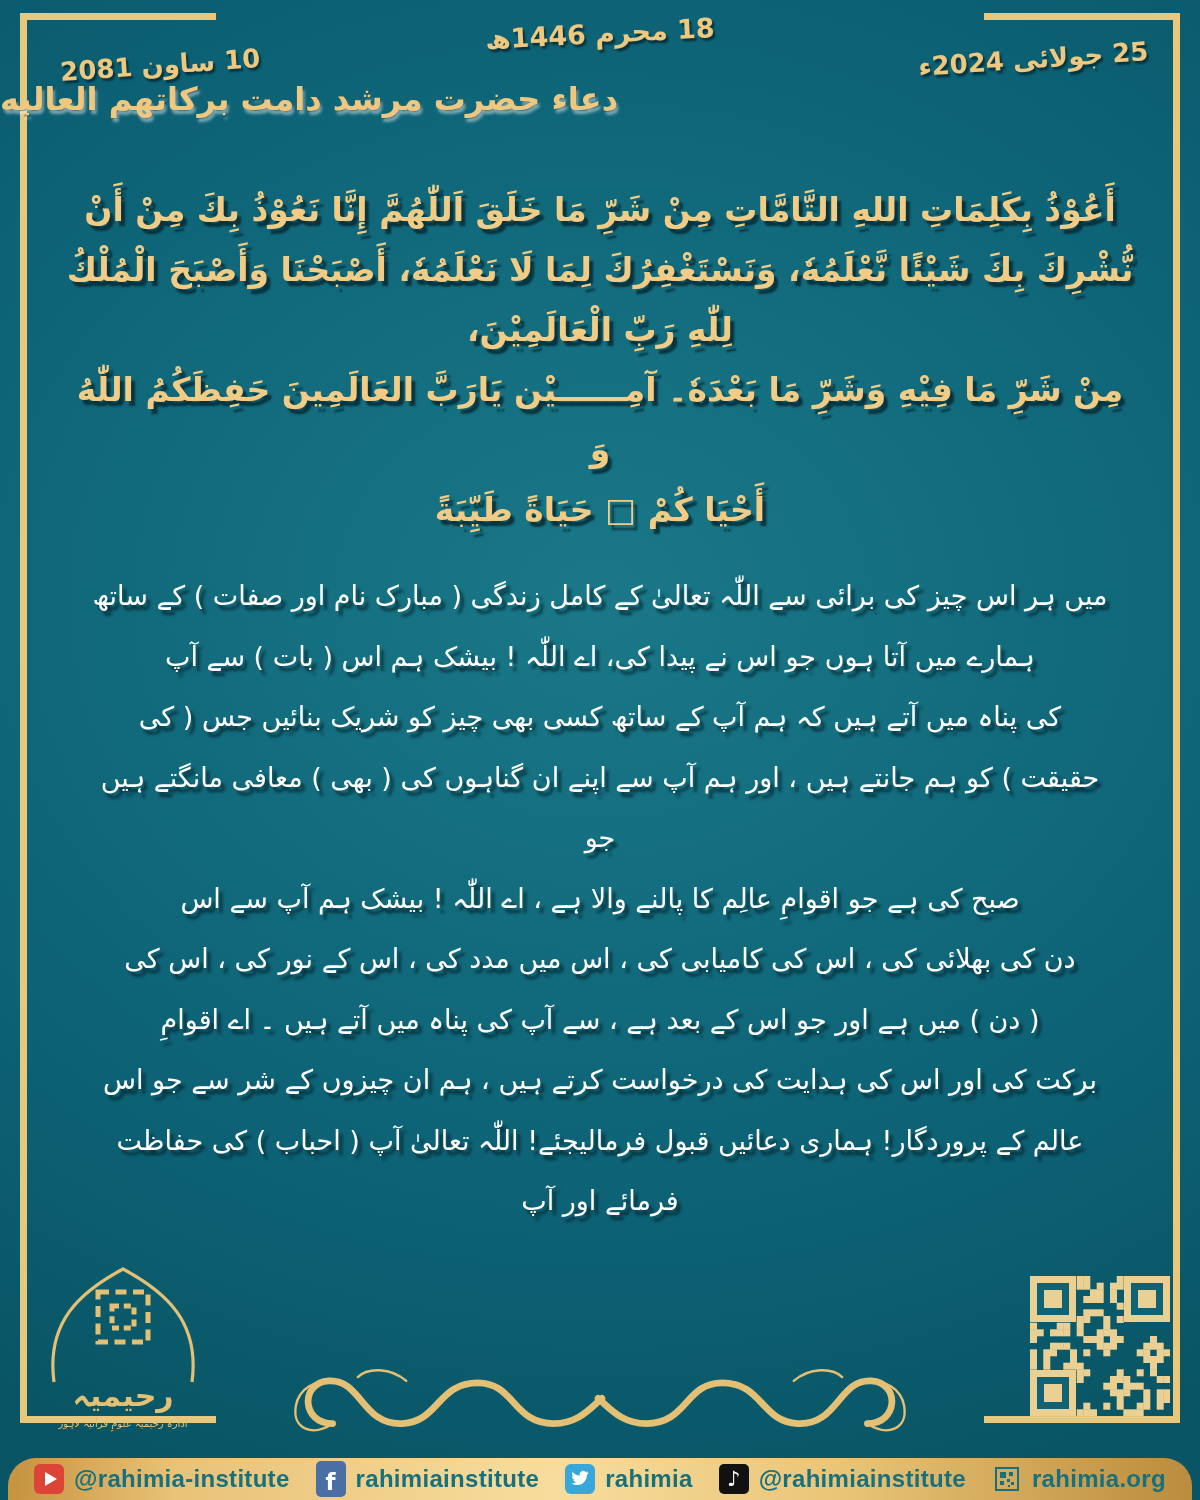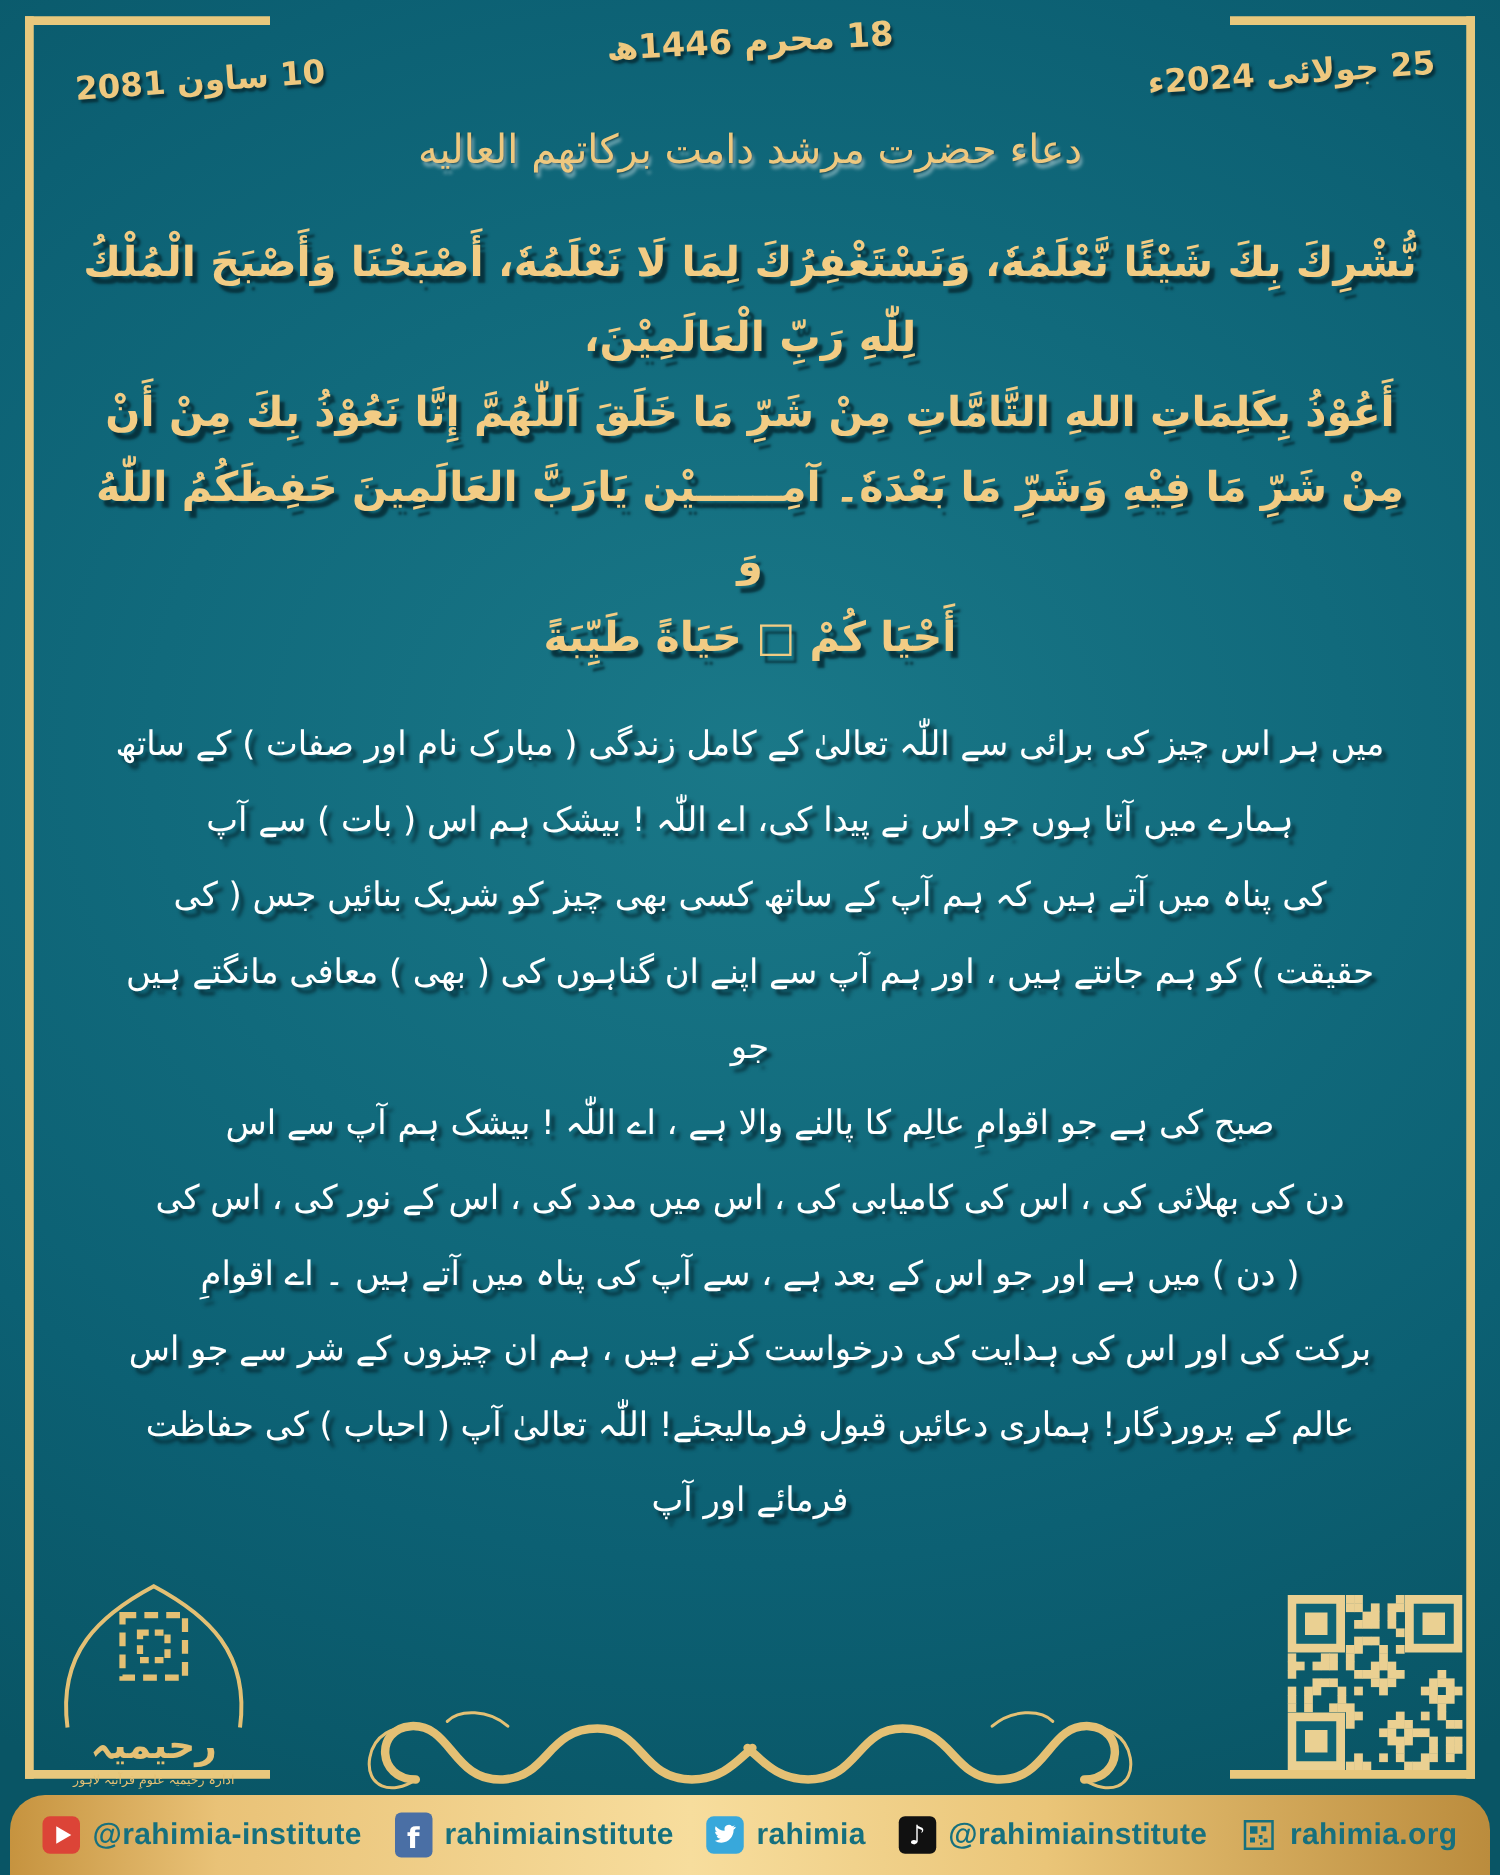--- a/index.html
+++ b/index.html
@@ -28,24 +28,23 @@
   }
   .date-gregorian{
     position:absolute;top:44px;right:52px;font-size:26px;font-weight:bold;
     direction:rtl;transform:rotate(-4deg);
   }
   .date-bikrami{
     position:absolute;top:50px;left:60px;font-size:26px;font-weight:bold;
     direction:rtl;transform:rotate(-4deg);
   }
   .page-title{
-    position:absolute;top:80px;left:0;width:100%;text-align:center;
-    font-size:32px;font-weight:normal;direction:rtl;color:#eec87f;
+    position:absolute;top:80px;left:0;width:100%;text-align:left;
+    font-size:32px;font-weight:bold;direction:rtl;color:#eec87f;
     text-shadow:2px 4px 3px rgba(255,255,255,.45), 1px 1px 1px rgba(6,42,52,.6);
-    margin-top:20px;
   }
 
   
   .arabic-block{
     position:absolute;top:180px;left:65px;right:65px;
     direction:rtl;text-align:center;
     color:#f2cc84;font-size:33px;font-weight:bold;line-height:60px;
     text-shadow:4px 5px 2px rgba(6,42,52,.85);
   }
   
@@ -58,21 +57,21 @@
 
   
   .logo{position:absolute;left:38px;top:1256px;width:170px;height:184px;}
   
   .flourish{position:absolute;left:50%;transform:translateX(-50%);top:1344px;width:620px;height:101px;}
   
   .qr{position:absolute;right:30px;top:1276px;width:140px;height:140px;}
 
   
   .footer-bar{
-    position:absolute;left:8px;right:8px;bottom:0;height:64px;
+    position:absolute;left:8px;right:8px;bottom:0;height:42px;
     border-radius:28px 28px 0 0;
     background:linear-gradient(90deg,#c6933f 0%, #e9c277 14%, #f7dd9d 46%, #eac578 70%, #bb8c3d 100%);
     display:flex;align-items:center;justify-content:space-evenly;
   }
   .social-item{display:flex;align-items:center;gap:10px;}
   .social-label{
     color:#16707e;font-size:24px;font-weight:bold;letter-spacing:.3px;
     font-family:"Liberation Sans", sans-serif;
   }
   .icon-tile{
@@ -100,22 +99,22 @@
   <div class="frame frame-right"></div>
   <div class="frame frame-bottom-left"></div>
   <div class="frame frame-bottom-right"></div>
 
   <div class="date-hijri gold-text">18 محرم 1446ھ</div>
   <div class="date-gregorian gold-text">25 جولائی 2024ء</div>
   <div class="date-bikrami gold-text">10 ساون 2081</div>
   <div class="page-title">دعاء حضرت مرشد دامت برکاتهم العالیه</div>
 
   <div class="arabic-block">
+    <div>أَعُوْذُ بِكَلِمَاتِ اللهِ التَّامَّاتِ مِنْ شَرِّ مَا خَلَقَ اَللّٰهُمَّ إِنَّا نَعُوْذُ بِكَ مِنْ أَنْ</div>
     <div>نُّشْرِكَ بِكَ شَيْئًا نَّعْلَمُهٗ، وَنَسْتَغْفِرُكَ لِمَا لَا نَعْلَمُهٗ، أَصْبَحْنَا وَأَصْبَحَ الْمُلْكُ لِلّٰهِ رَبِّ الْعَالَمِيْنَ،</div>
-    <div>أَعُوْذُ بِكَلِمَاتِ اللهِ التَّامَّاتِ مِنْ شَرِّ مَا خَلَقَ اَللّٰهُمَّ إِنَّا نَعُوْذُ بِكَ مِنْ أَنْ</div>
     <div>مِنْ شَرِّ مَا فِيْهِ وَشَرِّ مَا بَعْدَهٗ۔ آمِــــــيْن يَارَبَّ العَالَمِينَ حَفِظَكُمُ اللّٰهُ وَ</div>
     <div>أَحْيَا كُمْ □ حَيَاةً طَيِّبَةً</div>
   </div>
 
   <div class="urdu-block">
     <div>میں ہر اس چیز کی برائی سے اللّٰہ تعالیٰ کے کامل زندگی ( مبارک نام اور صفات ) کے ساتھ</div>
     <div>ہمارے میں آتا ہوں جو اس نے پیدا کی، اے اللّٰہ ! بیشک ہم اس ( بات ) سے آپ</div>
     <div>کی پناہ میں آتے ہیں کہ ہم آپ کے ساتھ کسی بھی چیز کو شریک بنائیں جس ( کی</div>
     <div>حقیقت ) کو ہم جانتے ہیں ، اور ہم آپ سے اپنے ان گناہوں کی ( بھی ) معافی مانگتے ہیں جو</div>
     <div>صبح کی ہے جو اقوامِ عالِم کا پالنے والا ہے ، اے اللّٰہ ! بیشک ہم آپ سے اس</div>

